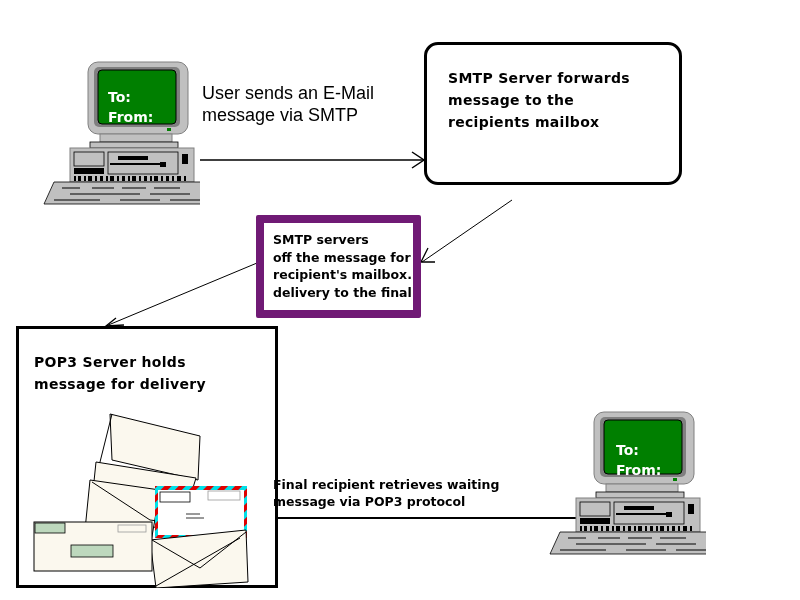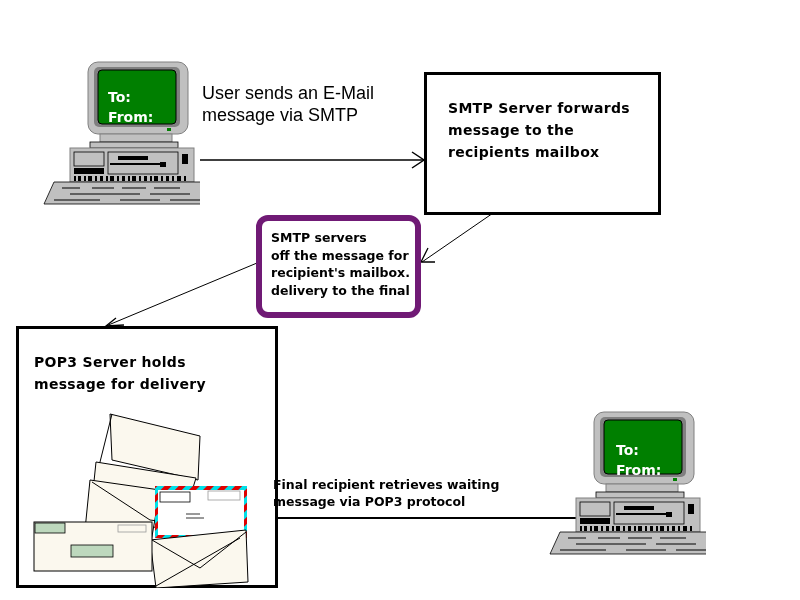--- a/index.html
+++ b/index.html
@@ -3,21 +3,21 @@
 <meta charset="utf-8">
 <style>
   html, body { margin:0; padding:0; background:#ffffff; }
   body { width:800px; height:600px; position:relative; overflow:hidden; font-family:"Liberation Sans", sans-serif; }
   .abs { position:absolute; }
   .comp { position:absolute; width:160px; height:160px; }
   .screen-text { position:absolute; color:#ffffff; font-weight:bold; font-size:14px; line-height:20px; font-family:"DejaVu Sans", sans-serif;margin-top:12px; }
   .caption-plain { font-size:18px; line-height:22px; color:#000; }
   .box { position:absolute; border:3px solid #000; background:#fff; box-sizing:border-box; }
   .bold-text { font-family:"DejaVu Sans", sans-serif; font-weight:bold; font-size:14px; line-height:22px; color:#000; letter-spacing:0.3px; }
-  .bubble { position:absolute; border:6px solid #701a75; border-radius:12px; background:#fff; box-sizing:border-box; }
+  .bubble { position:absolute; border:8px solid #701a75; border-radius:2px; background:#fff; box-sizing:border-box; }
   .bubble-text { font-family:"DejaVu Sans", sans-serif; font-weight:bold; font-size:12.5px; line-height:17.5px; color:#000; }
   .small-bold { font-family:"DejaVu Sans", sans-serif; font-weight:bold; font-size:12.5px; line-height:17px; color:#000; }
   svg.overlay { position:absolute; left:0; top:0; }
 </style>
 </head>
 <body>
 
 <svg class="overlay" width="800" height="600">
 
   <g>
@@ -101,21 +101,21 @@
     <div>To:</div>
     <div>From:</div>
   </div>
 </div>
 
 <div class="abs caption-plain" style="left:202px; top:82px;">
   <div>User sends an E-Mail</div>
   <div>message via SMTP</div>
 </div>
 
-<div class="box" style="left:424px; top:72px; width:237px; height:143px;">
+<div class="box" style="left:424px; top:42px; width:258px; height:143px;border-radius:14px;">
   <div class="bold-text" style="position:absolute; left:21px; top:22px;">
     <div>SMTP Server forwards</div>
     <div>message to the</div>
     <div>recipients mailbox</div>
   </div>
 </div>
 
 <div class="bubble" style="left:256px; top:215px; width:165px; height:103px;">
   <div class="bubble-text" style="position:absolute; left:9px; top:8px;">
     <div>SMTP servers</div>

